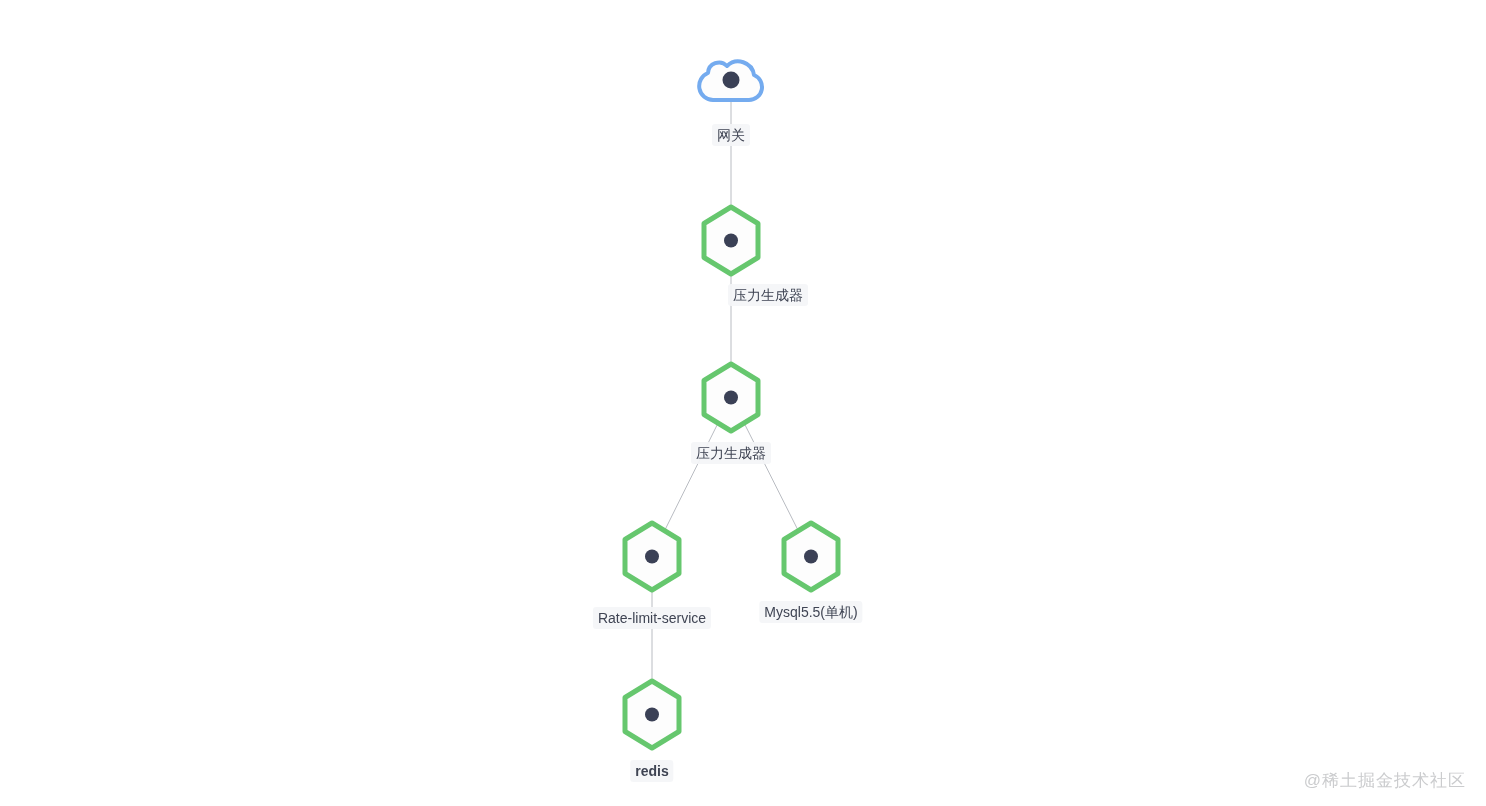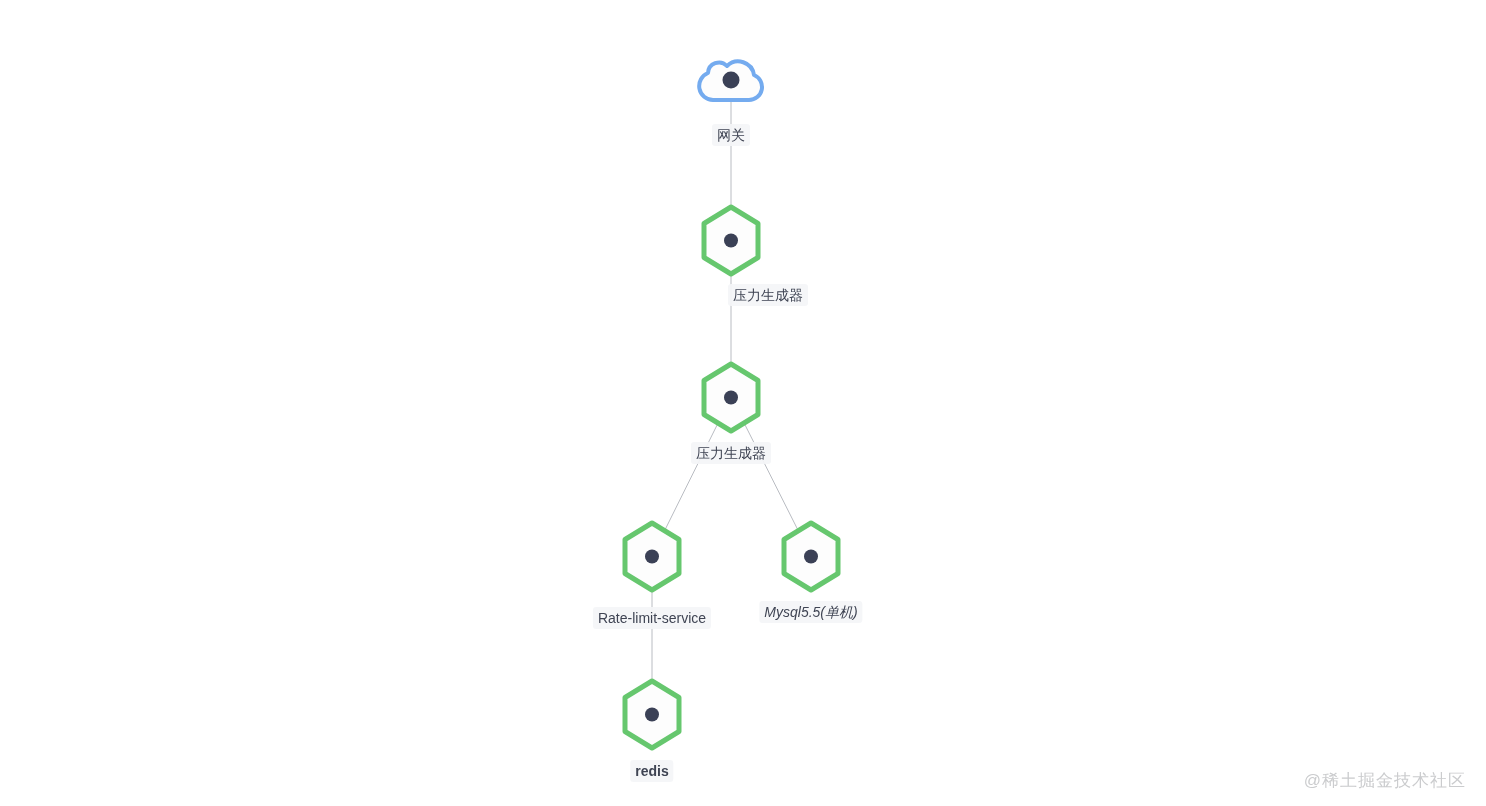--- a/index.html
+++ b/index.html
@@ -96,21 +96,21 @@
     </svg>
   </div>
   <div class="node-label" style="left:652px; top:607px;">Rate-limit-service</div>
 
   <div class="node" style="left:780px; top:520px;">
     <svg width="62" height="73" viewBox="0 0 62 73">
       <polygon points="31,3 58,19.5 58,53.5 31,70 4,53.5 4,19.5" fill="#fdfdfd" stroke="#66c76e" stroke-width="5" stroke-linejoin="round"></polygon>
       <circle cx="31" cy="36.5" r="7" fill="#3b4156"></circle>
     </svg>
   </div>
-  <div class="node-label" style="left:811px; top:601px;font-style:italic;">Mysql5.5(单机)</div>
+  <div class="node-label" style="left:811px; top:601px;">Mysql5.5(单机)</div>
 
   <div class="node" style="left:621px; top:678px;">
     <svg width="62" height="73" viewBox="0 0 62 73">
       <polygon points="31,3 58,19.5 58,53.5 31,70 4,53.5 4,19.5" fill="#fdfdfd" stroke="#66c76e" stroke-width="5" stroke-linejoin="round"></polygon>
       <circle cx="31" cy="36.5" r="7" fill="#3b4156"></circle>
     </svg>
   </div>
   <div class="node-label" style="left:652px; top:760px;font-weight:bold;">redis</div>
 
   <div class="watermark">@稀土掘金技术社区</div>

